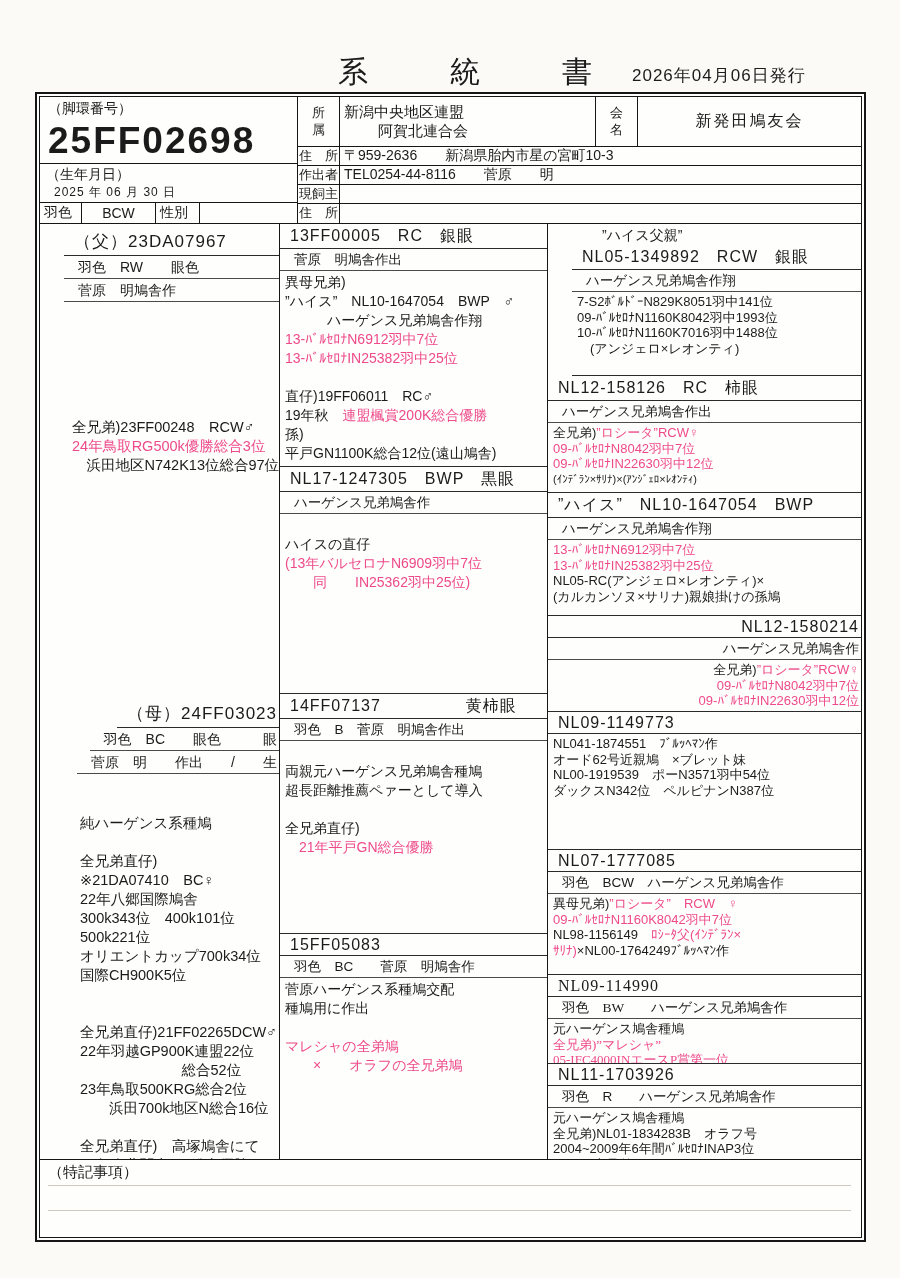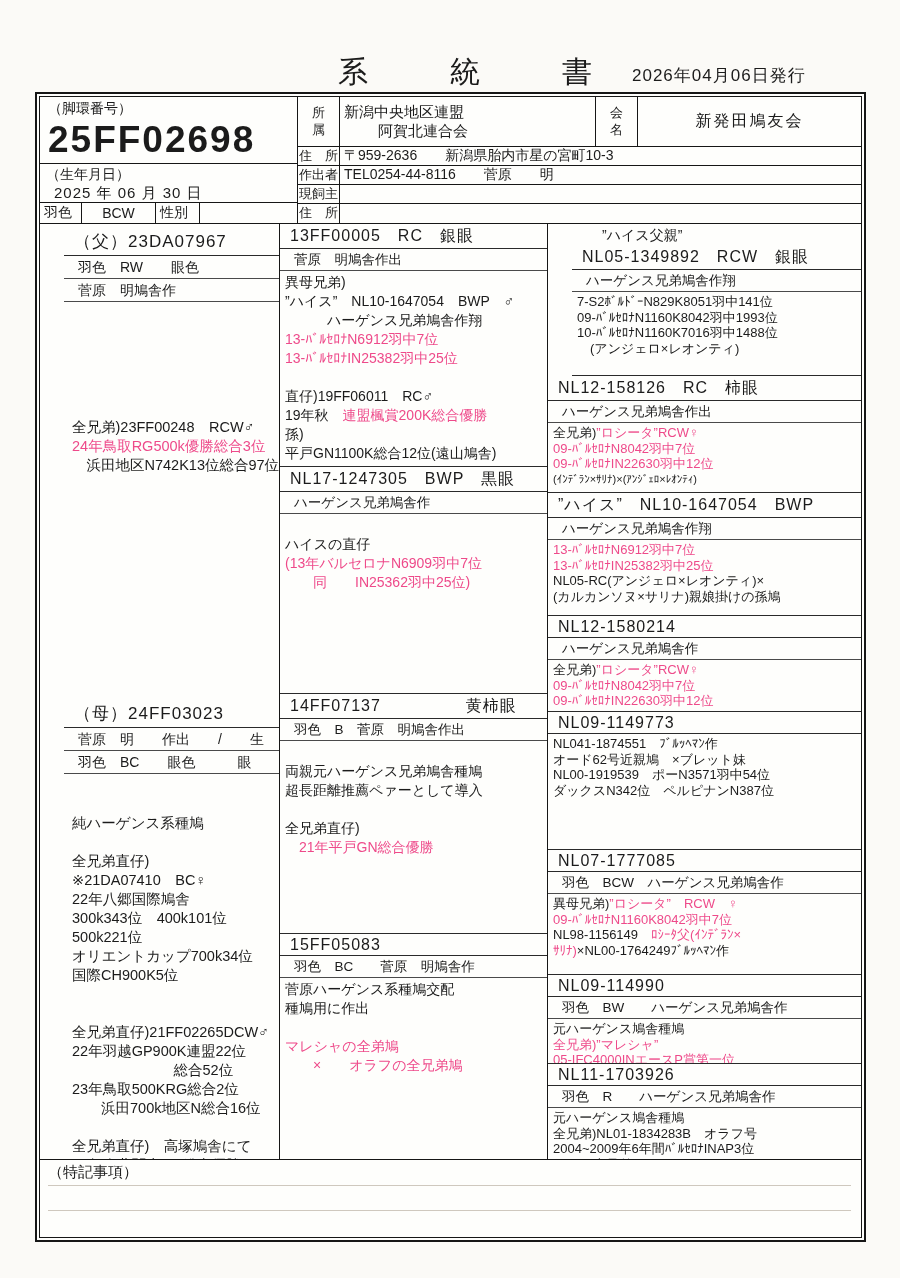--- a/index.html
+++ b/index.html
@@ -14,21 +14,21 @@
 
   .sheet { position:absolute; left:35px; top:92px; width:831px; height:1150px; border:2.5px solid #161616; padding:2px; background:#fefefc; }
   .sheet-in { border:1.5px solid #161616; width:100%; height:100%; display:flex; flex-direction:column; overflow:hidden; }
 
   
   .hdr { display:flex; height:127px; border-bottom:1.6px solid #161616; }
   .hdr-left { width:258px; border-right:1.6px solid #161616; display:flex; flex-direction:column; }
   .ring-label { height:22px; font-size:14px; padding:3px 0 0 8px; }
   .ring-num { height:47px; font-size:37px; font-weight:600; letter-spacing:2px; padding-left:8px; border-bottom:1.2px solid #161616; line-height:44px; white-space:nowrap; }
   .birth-label { height:20px; font-size:14px; padding:2px 0 0 6px; }
-  .birth-date { height:19px; font-size:15px; padding-left:14px; border-bottom:1.2px solid #161616; letter-spacing:1px; }
+  .birth-date { height:19px; font-size:12px; padding-left:14px; border-bottom:1.2px solid #161616; letter-spacing:1px; }
   .feather-row { flex:1; display:flex; font-size:14px; }
   .fcell { padding:1px 4px; display:flex; align-items:center; }
   .fcell.b { border-right:1.2px solid #161616; }
   .fcell.w1 { width:42px; } .fcell.w2 { width:74px; justify-content:center; } .fcell.w3 { width:44px; } .fcell.rest { flex:1; }
 
   .hdr-right { flex:1; display:flex; flex-direction:column; }
   .hrow { display:flex; border-bottom:1px solid #161616; }
   .hrow.r1 { height:50px; }
   .hrow.rn { height:19px; }
   .hrow.last { border-bottom:none; flex:1; }
@@ -40,36 +40,36 @@
 
   
   .bod { flex:1; display:flex; min-height:0; }
   .col { display:flex; flex-direction:column; min-height:0; }
   .col-l { width:240px; border-right:1.4px solid #161616; }
   .col-m { width:268px; border-right:1.4px solid #161616; }
   .col-r { flex:1; }
 
   .fam { display:flex; flex-direction:column; overflow:hidden;margin-left:24px; }
   .fam-f { height:472px; }
-  .fam-m { flex:1; }
+  .fam-m { flex:1;align-items:flex-end; }
   .fam-id { font-size:17px; letter-spacing:1px; padding:6px 2px 2px 10px; border-bottom:1.4px solid #2a2a2a; white-space:nowrap; }
   .fam-r { font-size:14px; padding:3px 2px 1px 14px; border-bottom:1px solid #4a4a4a; white-space:nowrap; }
   .col-l .lines { padding:2px 2px 0 8px; }
   .col-l .ln { line-height:19px; font-size:14.5px; white-space:pre; }
 
   .cell { overflow:hidden; display:flex; flex-direction:column; }
   .col-m .cell { border-bottom:1.4px solid #2a2a2a; }
   .col-m .cell:last-child { border-bottom:none; flex:1; }
   .col-m .cell:nth-child(1){ height:243px;justify-content:center; } .col-m .cell:nth-child(2){ height:227px; } .col-m .cell:nth-child(3){ height:240px; }
   .col-r .cell { border-bottom:1.4px solid #2a2a2a; }
   .col-r .cell:last-child { border-bottom:none; flex:1; }
   .col-r .cell:nth-child(1){ height:152px;margin-left:24px; } .col-r .cell:nth-child(2){ height:117px; }
-  .col-r .cell:nth-child(3){ height:123px;justify-content:center; } .col-r .cell:nth-child(4){ height:96px; }
+  .col-r .cell:nth-child(3){ height:123px;justify-content:center; } .col-r .cell:nth-child(4){ height:96px;text-align:right; }
   .col-r .cell:nth-child(5){ height:138px; } .col-r .cell:nth-child(6){ height:125px; }
-  .col-r .cell:nth-child(7){ height:89px; }
+  .col-r .cell:nth-child(7){ height:89px;font-family:Liberation Serif, serif; }
 
   .pre { font-size:14px; padding:3px 0 0 30px; white-space:nowrap; }
   .cid { font-size:16px; letter-spacing:1px; padding:2px 2px 1px 10px; border-bottom:1.3px solid #2a2a2a; white-space:nowrap; }
   .csub { font-size:13.5px; padding:2px 2px 1px 14px; border-bottom:1px solid #4a4a4a; white-space:nowrap; }
   .cbody { padding:2px 2px 0 5px; flex:1; }
   .col-m .ln { line-height:19px; font-size:14px; white-space:pre; }
   .col-r .ln { line-height:15.5px; font-size:13px; white-space:pre; }
   .ln.sm { font-size:11px; }
 
   
@@ -145,22 +145,22 @@
               <div class="ln">&nbsp;</div>
               <div class="ln">&nbsp;</div>
               <div class="ln">&nbsp;</div>
               <div class="ln"><span>全兄弟)23FF00248　RCW♂</span></div>
               <div class="ln"><span class="pk">24年鳥取RG500k優勝総合3位</span></div>
               <div class="ln"><span>　浜田地区N742K13位総合97位</span></div>
             </div>
         </div>
         <div class="fam fam-m">
           <div class="fam-id">（母）24FF03023</div>
+          <div class="fam-r">羽色　BC　　眼色　　　眼</div>
           <div class="fam-r">菅原　明　　作出　　/　　生</div>
-          <div class="fam-r">羽色　BC　　眼色　　　眼</div>
           <div class="lines">
               <div class="ln">&nbsp;</div>
               <div class="ln">&nbsp;</div>
               <div class="ln"><span>純ハーゲンス系種鳩</span></div>
               <div class="ln">&nbsp;</div>
               <div class="ln"><span>全兄弟直仔)</span></div>
               <div class="ln"><span>※21DA07410　BC♀</span></div>
               <div class="ln"><span>22年八郷国際鳩舎</span></div>
               <div class="ln"><span>300k343位　400k101位</span></div>
               <div class="ln"><span>500k221位</span></div>

